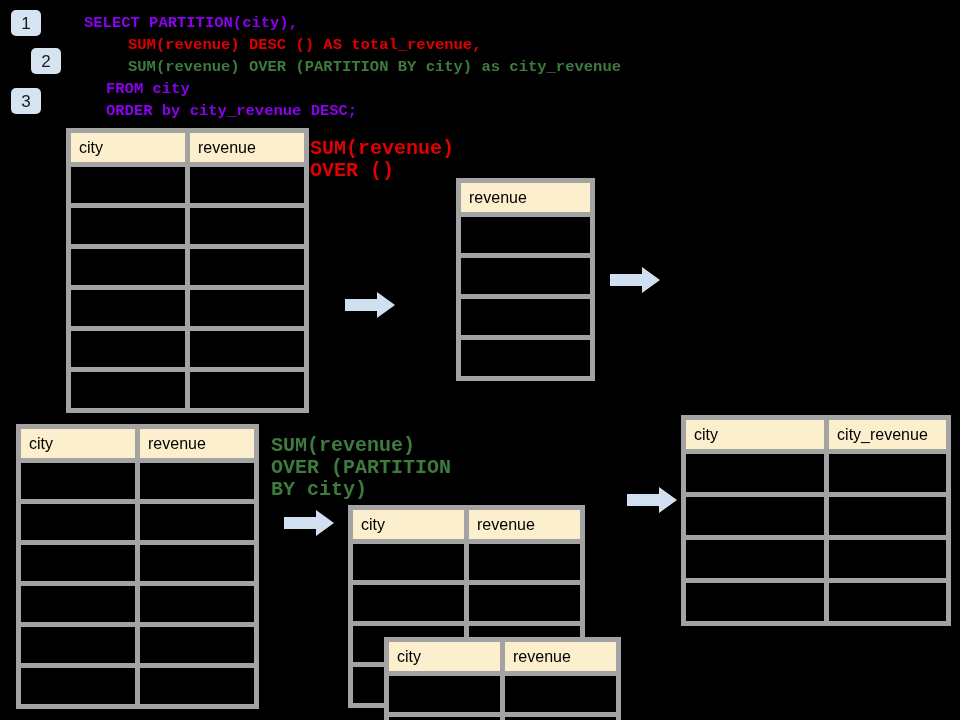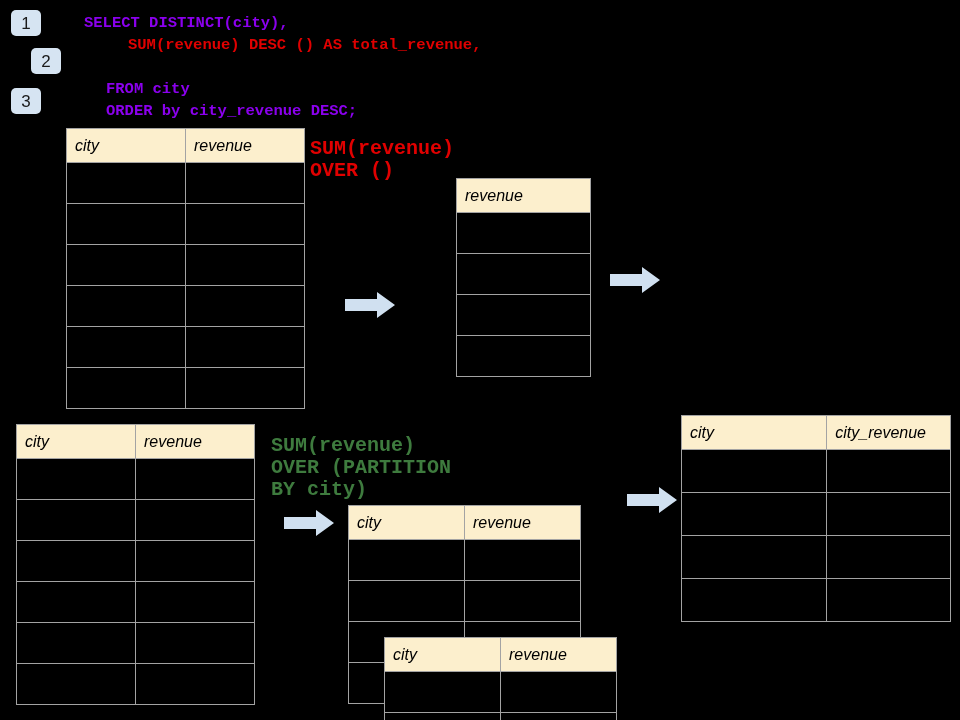--- a/index.html
+++ b/index.html
@@ -60,25 +60,24 @@
   .annot-purple{ color: #8B00EE; font-size: 13px; line-height: 19px;}
 
   
   .tbl {
     position: absolute;
     border-collapse: collapse;
     background: #000000;
     table-layout: fixed;
   }
   .tbl th, .tbl td {
-    border: 1px solid #a3a3a3;
+    border: 5px solid #a3a3a3;
     padding: 0;
     margin: 0;
     box-sizing: border-box;
-    font-style: italic;
   }
   .tbl th {
     background: #FCEFCD;
     color: #000000;
     font-family: "Liberation Sans", sans-serif;
     font-size: 16px;
     font-weight: normal;
     text-align: left;
     padding-left: 8px;
     height: 34px;
@@ -101,24 +100,25 @@
   <div class="badge" style="left:11px; top:10px; width:30px; height:26px;">
     <span>1</span>
   </div>
   <div class="badge" style="left:31px; top:48px; width:30px; height:26px;">
     <span>2</span>
   </div>
   <div class="badge" style="left:11px; top:88px; width:30px; height:26px;">
     <span>3</span>
   </div>
 
-  <div class="code code-purple" style="left:84px; top:12px;">SELECT DISTINCT(city),</div>
+  <div class="code code-purple" style="left:84px; top:12px;">SELECT PARTITION(city),</div>
 
   <div class="code code-red" style="left:128px; top:34px;">SUM(revenue) DESC () AS total_revenue,</div>
 
+  <div class="code code-green" style="left:128px; top:56px;">SUM(revenue) OVER (PARTITION BY city) as city_revenue</div>
 
   <div class="code code-purple" style="left:106px; top:78px;">FROM city</div>
 
   <div class="code code-purple" style="left:106px; top:100px;">ORDER by city_revenue DESC;</div>
 
 
   <div class="annot annot-red" style="left:310px; top:138px;">SUM(revenue)
 OVER ()</div>
 
   <div class="annot annot-green" style="left:271px; top:435px;">SUM(revenue)

